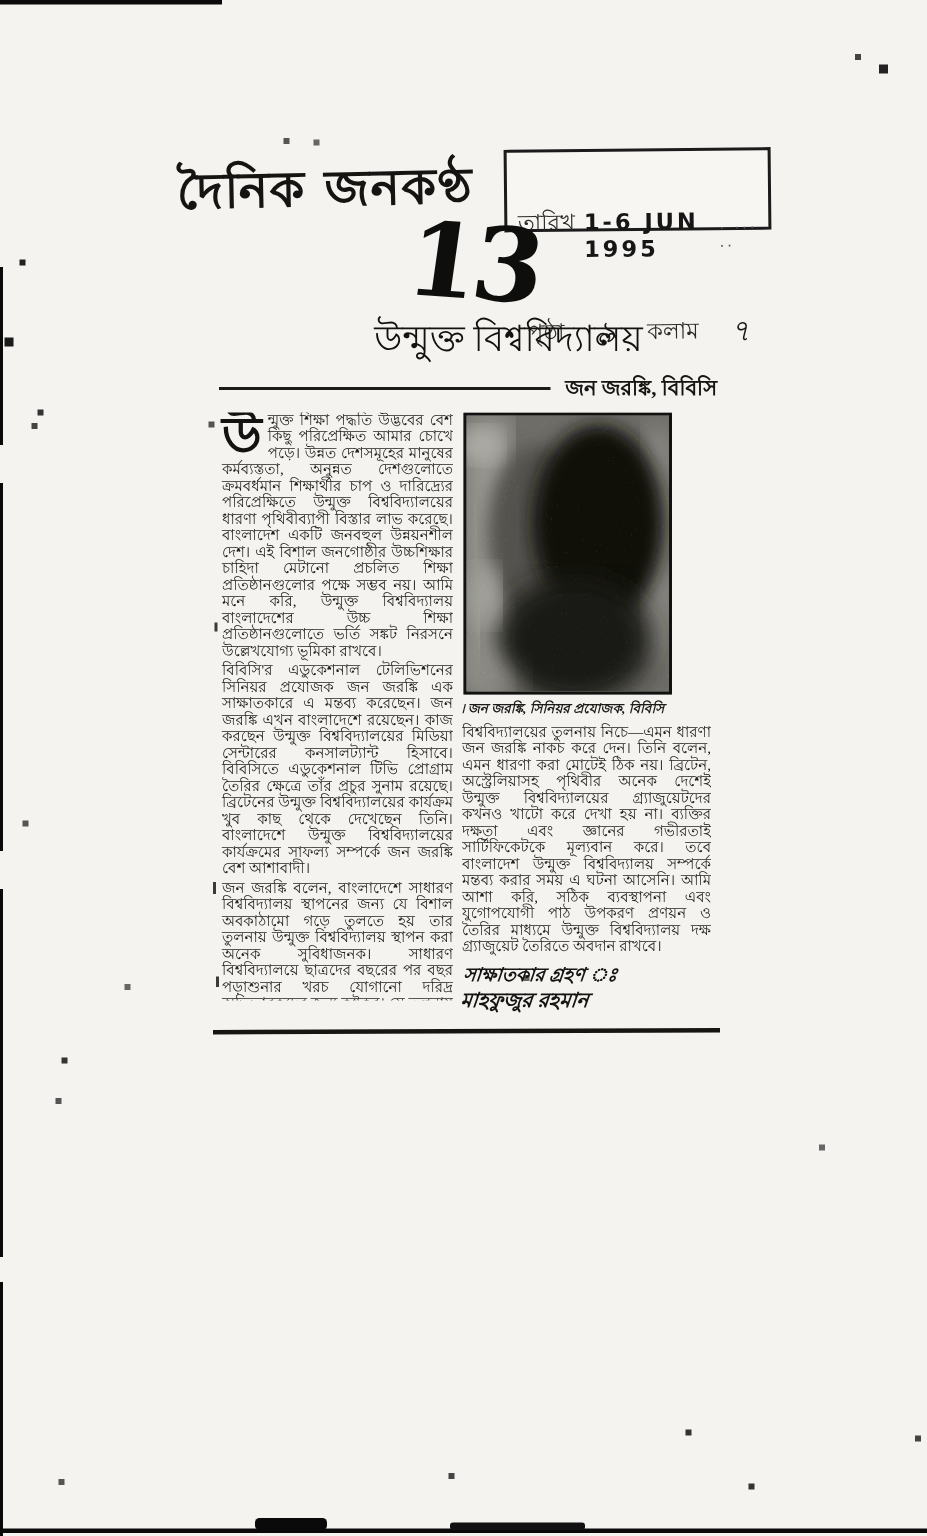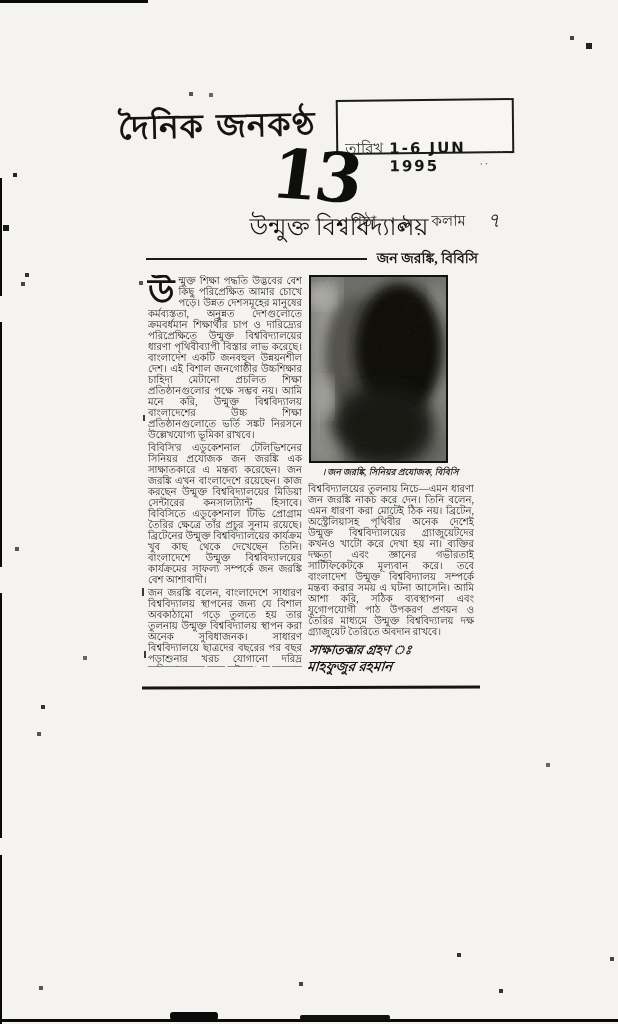--- a/index.html
+++ b/index.html
@@ -53,21 +53,21 @@
   .cols{display:flex;gap:6px;margin-top:4px;}
   .col-left{width:162px;height:392px;overflow:hidden;padding-left:8px;box-sizing:border-box;}
   .col-right{width:166px;overflow:hidden;}
   .dropcap{float:left;font-size:34px;line-height:30px;font-weight:bold;
     padding:2px 4px 0 0;color:#141312;}
   .plist p{margin:0 0 2px 0;font-size:10px;line-height:11px;text-align:justify;
     color:#201f1d;word-break:break-word;}
   .plist p:first-child{text-indent:0;}
   .photo-frame{width:139px;height:188px;border:2px solid #111;box-sizing:border-box;
     margin-left:1px;background:#8e8d87;overflow:hidden;}
-  .caption{font-size:9px;font-style:italic;font-weight:bold;text-align:center;
+  .caption{font-size:9px;font-style:italic;font-weight:bold;
     margin:2px 0 3px 0;color:#1d1c1b;}
   .credit{margin-top:5px;font-style:italic;font-weight:bold;color:#151413;transform:skewX(-6deg);}
   .credit .lbl{font-size:12.5px;line-height:16px;}
   .credit .nm{font-size:13.5px;line-height:17px;}
   .bottom-rule{position:absolute;left:142px;top:686px;width:338px;height:3px;
     background:#151514;transform:rotate(-0.2deg);}
 </style>
 </head>
 <body>
 

